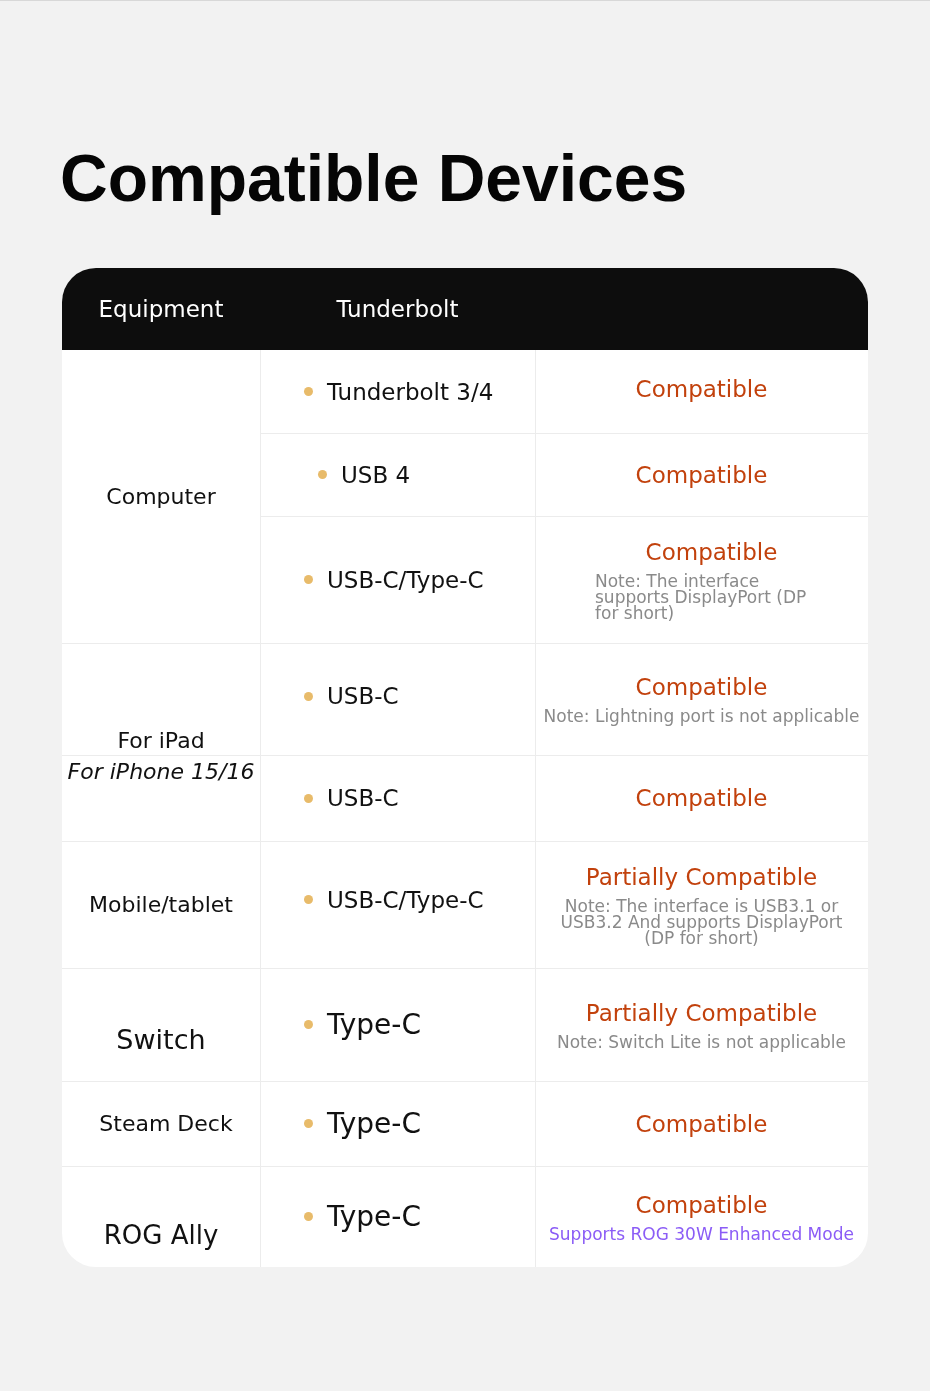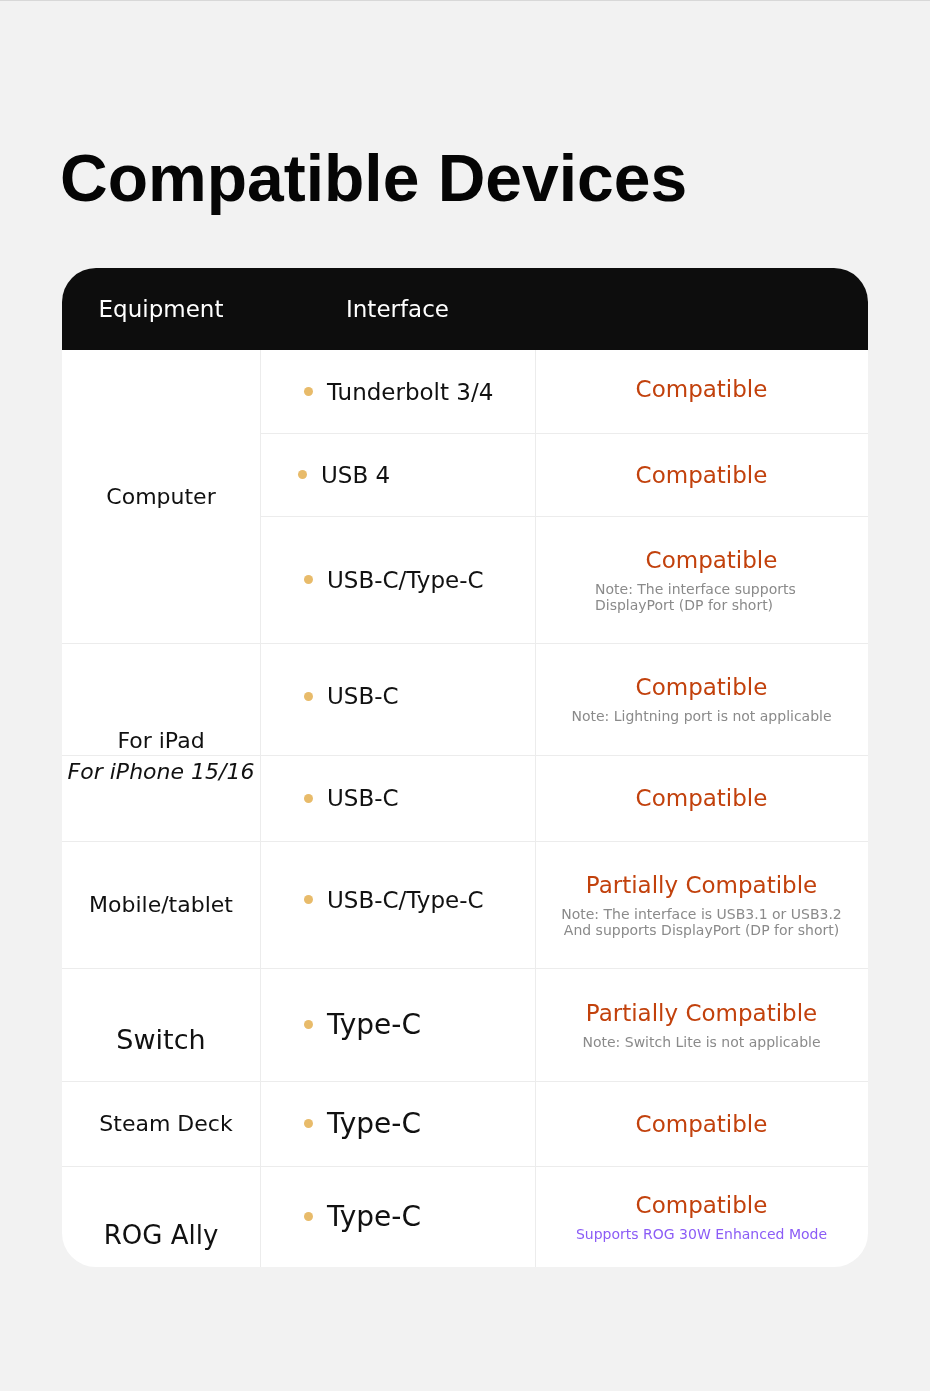--- a/index.html
+++ b/index.html
@@ -22,50 +22,50 @@
   .th {
     position: absolute; top: 0; height: 82px; display: flex; align-items: center; justify-content: center;
     font-size: 23px; font-weight: 500;
   }
   .cell { position: absolute; display: flex; align-items: center; }
   .equip { justify-content: center; text-align: center; font-size: 22px; color: #111; }
   .iface { padding-left: 44px; font-size: 23px; color: #111; }
   .bullet { width: 9px; height: 9px; border-radius: 50%; background: #e8bb6a; margin-right: 14px; flex: none; }
   .compat { flex-direction: column; justify-content: center; text-align: center; }
   .compat .main { font-size: 23px; color: #c2410c; }
-  .compat .note { font-size: 14px; color: #8a8a8a; line-height: 16px; margin-top: 8px; }
+  .compat .note { font-size: 17px; color: #8a8a8a; line-height: 16px; margin-top: 8px; }
   .compat .note.dark { color: #8b5cf6; }
   .hline { position: absolute; height: 1px; background: #ececec; }
   .vline { position: absolute; width: 1px; background: #ececec; }
 </style>
 </head>
 <body>
 
 <div class="top-line"></div>
 <h1 class="title">Compatible Devices</h1>
 
 <div class="table">
   <div class="thead">
     <div class="th" style="left:0;width:198px;">Equipment</div>
-    <div class="th" style="left:198px;width:275px;">Interface</div>
+    <div class="th" style="left:198px;width:275px;">Tunderbolt</div>
   </div>
 
   <div class="cell equip" style="left:0;top:82px;width:198px;height:293px;">Computer</div>
   <div class="cell equip" style="left:0;top:375px;width:198px;height:112px;margin-top:41px;">For iPad</div>
   <div class="cell equip" style="left:0;top:460px;width:198px;height:86px;font-style:italic;">For iPhone 15/16</div>
   <div class="cell equip" style="left:0;top:573px;width:198px;height:127px;">Mobile/tablet</div>
   <div class="cell equip" style="left:0;top:700px;width:198px;height:113px;font-size:27px;margin-top:15px;">Switch</div>
   <div class="cell equip" style="left:0;top:813px;width:208px;height:85px;">Steam Deck</div>
   <div class="cell equip" style="left:0;top:916px;width:198px;height:101px;font-size:26px;">ROG Ally</div>
 
   <div class="cell iface" style="left:198px;top:82px;width:275px;height:83px;">
     <span class="bullet"></span>
       <span>Tunderbolt 3/4</span>
   </div>
-  <div class="cell iface" style="left:192px;top:165px;width:275px;height:83px;">
+  <div class="cell iface" style="left:212px;top:165px;width:275px;height:83px;">
     <span class="bullet"></span>
       <span>USB 4</span>
   </div>
   <div class="cell iface" style="left:198px;top:248px;width:275px;height:127px;">
     <span class="bullet"></span>
       <span>USB-C/Type-C</span>
   </div>
   <div class="cell iface" style="left:198px;top:375px;width:275px;height:112px;padding-bottom:6px;">
     <span class="bullet"></span>
       <span>USB-C</span>

